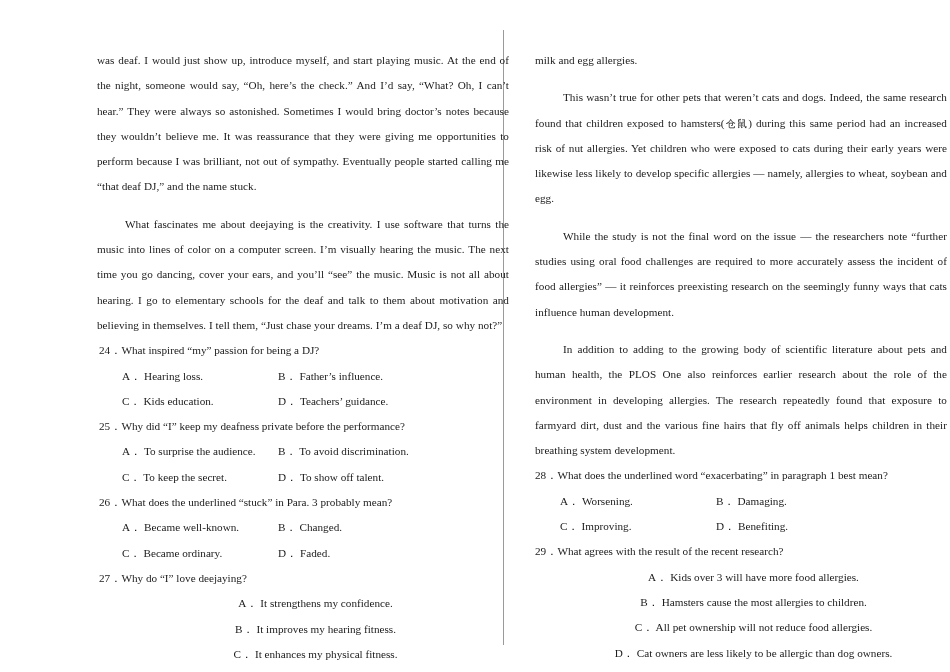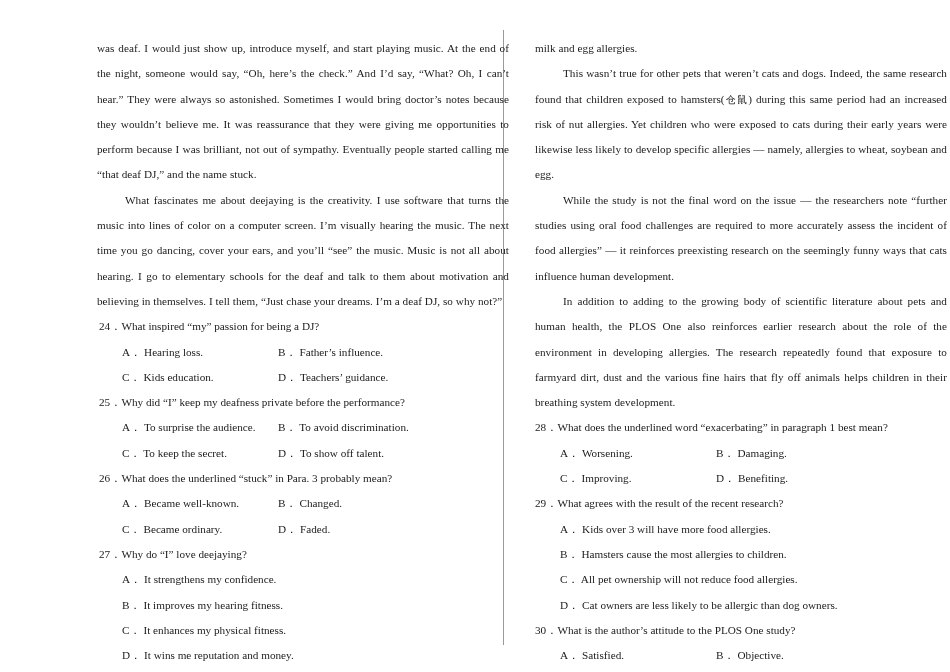--- a/index.html
+++ b/index.html
@@ -38,21 +38,21 @@
   .divider {
     position: absolute;
     left: 503px;
     top: 30px;
     width: 1px;
     height: 615px;
     background: #9a9a9a;
   }
 
   p.para {
-    margin: 0 0 0 0;
+    margin: 12px 0 0 0;
     font-size: 11.2px;
     line-height: 25.3px;
     text-align: justify;
     text-justify: inter-word;
     text-indent: 0;
     letter-spacing: 0.03px;
   }
   p.para.indent {
     text-indent: 28px;
   }
@@ -87,20 +87,21 @@
     display: flex;
   }
   .opt-a, .opt-c { width: 156px; flex: 0 0 156px; }
   .opt-b, .opt-d { flex: 0 0 auto; }
 
   .opt-stack {
     font-size: 11.2px;
     line-height: 25.3px;
     margin: 0;
     padding-left: 25px;
+    text-align: center;
   }
   .cn { font-family: Liberation Serif, serif; font-size: 10px; }
 </style>
 </head>
 <body>
 
 <div class="page">
 
   <div class="divider"></div>
 

